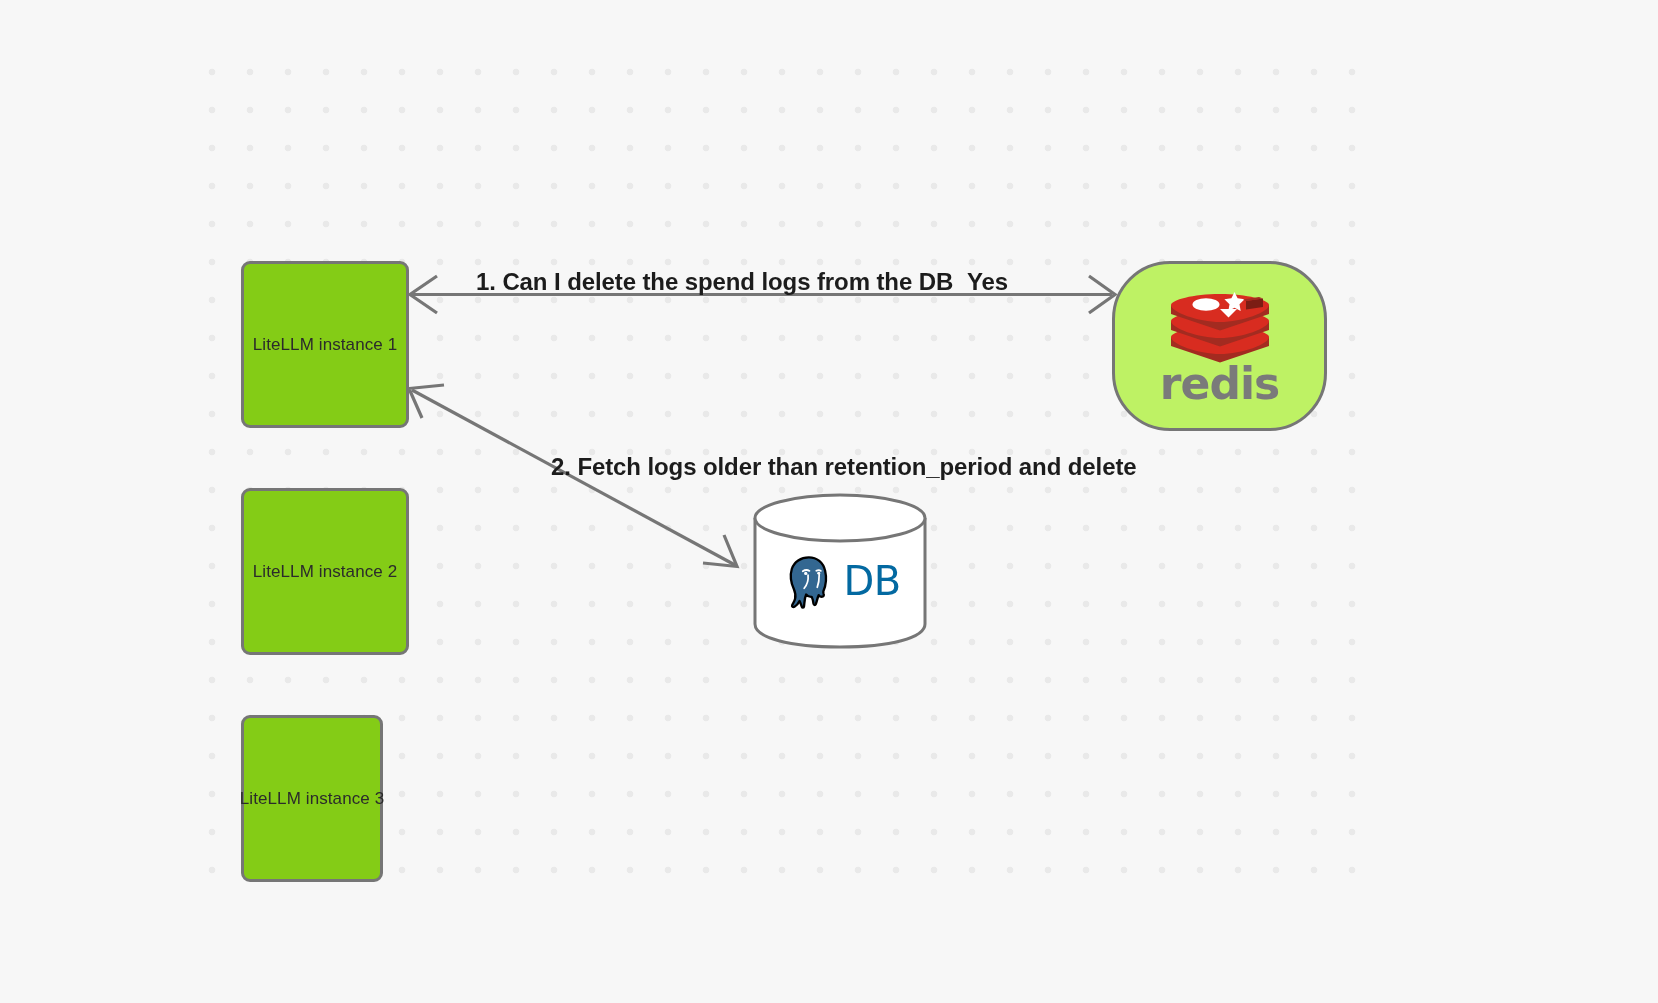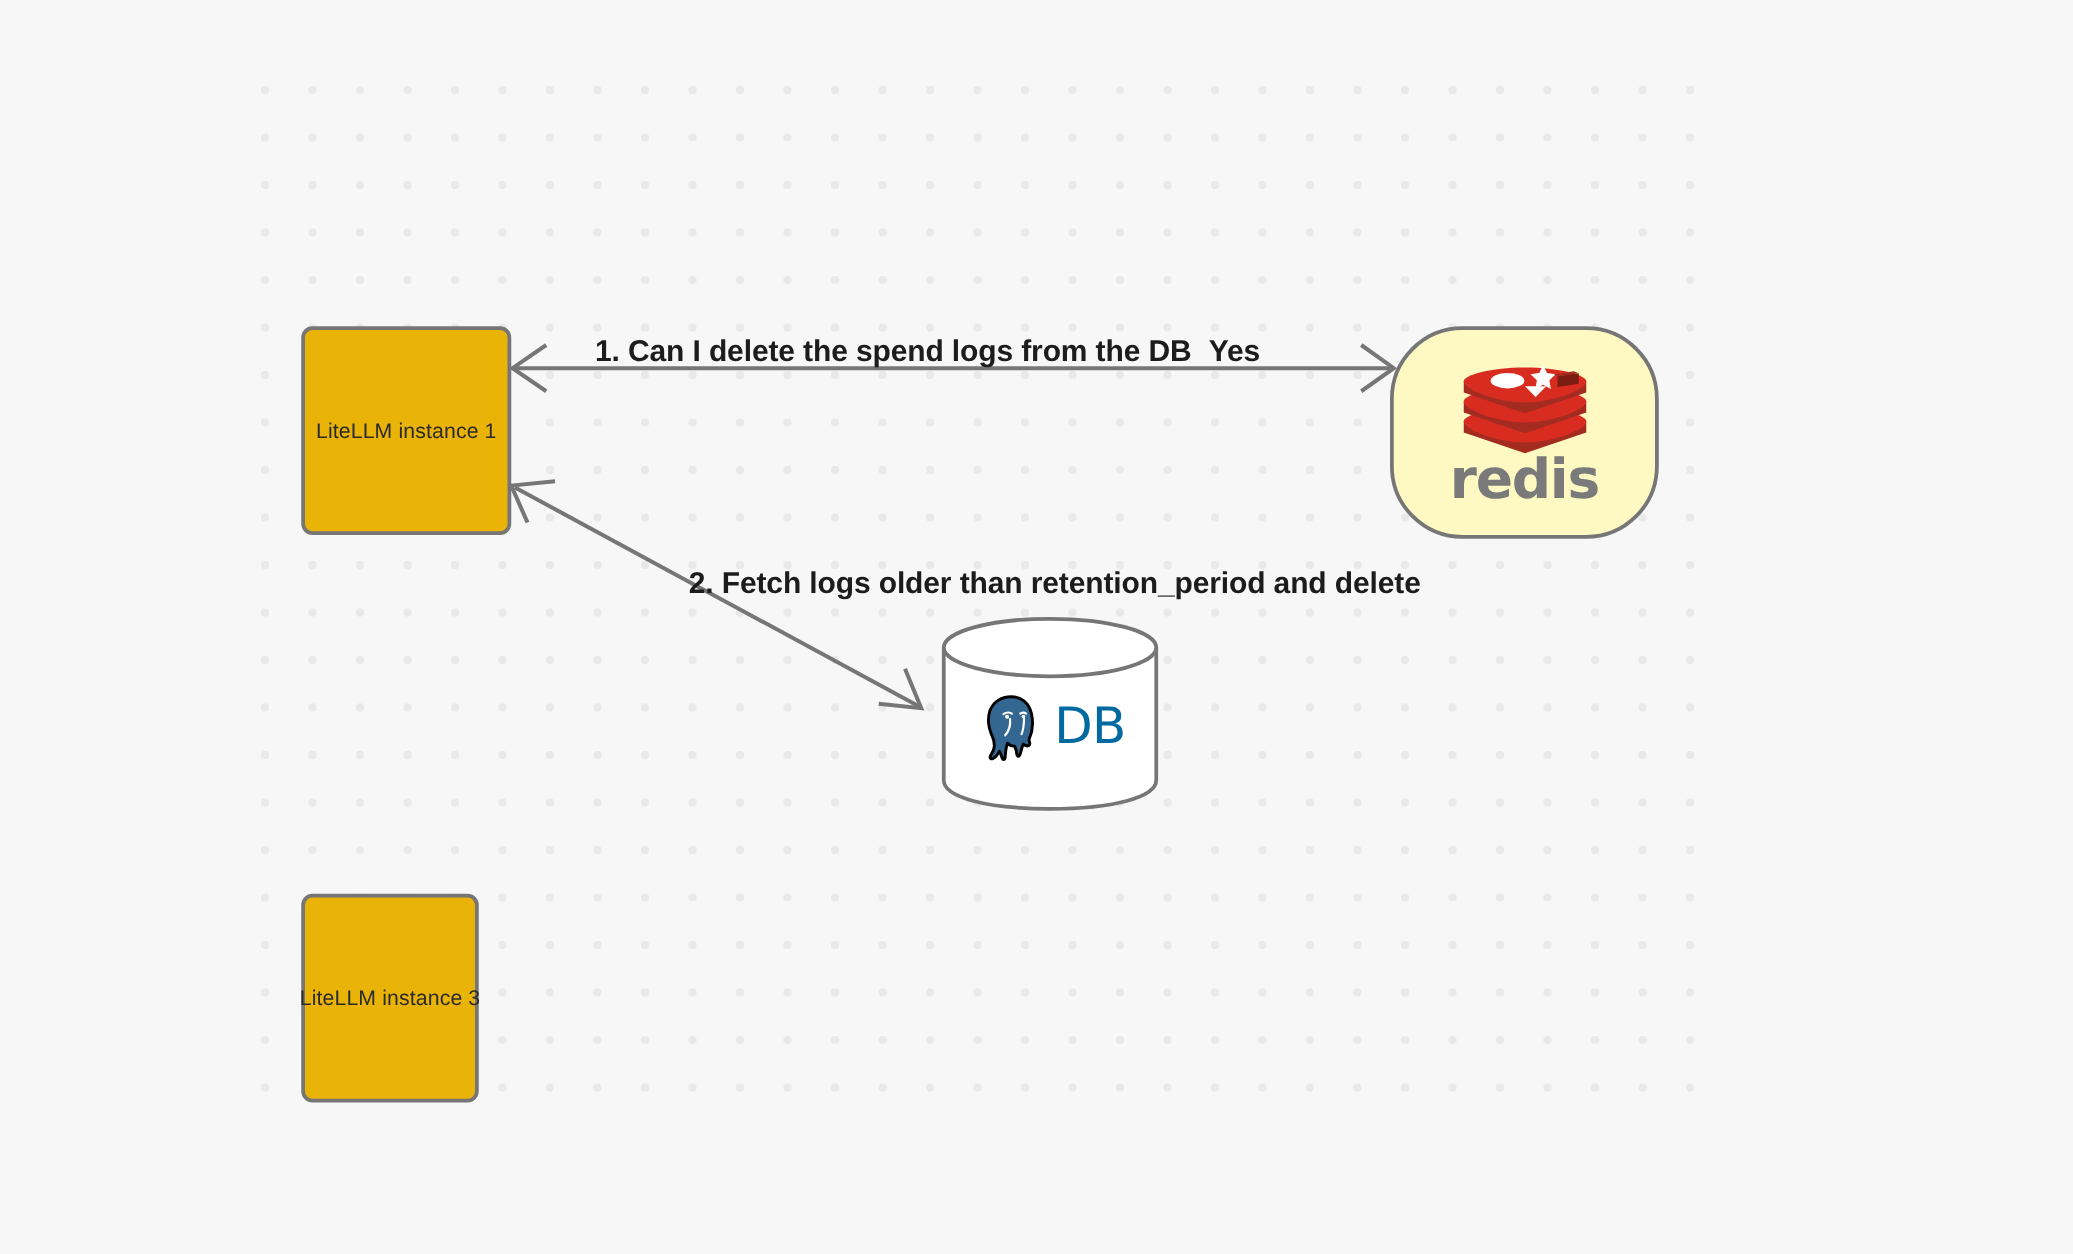--- a/index.html
+++ b/index.html
@@ -49,21 +49,21 @@
   .edge-head {
     stroke: #767676;
     stroke-width: 3.2;
     fill: none;
     stroke-linecap: butt;
     stroke-linejoin: miter;
   }
   
   .node-box {
     position: absolute;
-    background: #eab308;
+    background: #84cc16;
     border: 3px solid #767676;
     border-radius: 9px;
     box-sizing: border-box;
     display: flex;
     align-items: center;
     justify-content: center;
   }
   .node-box-label {
     font-size: 17px;
     color: #2b2b2b;
@@ -71,21 +71,21 @@
     letter-spacing: 0.1px;
     white-space: nowrap;
   }
   
   #redis-node {
     position: absolute;
     left: 1112px;
     top: 261px;
     width: 215px;
     height: 170px;
-    background: #fef9c3;
+    background: #bef264;
     border: 3px solid #767676;
     border-radius: 58px;
     box-sizing: border-box;
     display: flex;
     flex-direction: column;
     align-items: center;
     justify-content: center;
   }
   #redis-logo-mark {
     width: 104px;
@@ -177,20 +177,23 @@
       <path class="edge-head" d="M 444 385 L 409 388.5 L 422 418"></path>
 
       <path class="edge-head" d="M 703 563 L 737 566.5 L 724 535"></path>
     </g>
   </svg>
 
   <div class="node-box" style="left:241px; top:261px; width:168px; height:167px;">
     <span class="node-box-label">LiteLLM instance 1</span>
   </div>
 
+  <div class="node-box" style="left:241px; top:488px; width:168px; height:167px;">
+    <span class="node-box-label">LiteLLM instance 2</span>
+  </div>
 
   <div class="node-box" style="left:241px; top:715px; width:142px; height:167px;">
     <span class="node-box-label">LiteLLM instance 3</span>
   </div>
 
   <div id="redis-node">
     <svg id="redis-logo-mark" viewBox="0 0 104 76" xmlns="http://www.w3.org/2000/svg">
 
       <path d="M52 74.5 L3 58 L3 49 L52 63 L101 49 L101 58 Z" fill="#a32b20"></path>
       <path d="M52 66 C30 66 3 56 3 49 C3 44 25 38 52 38 C79 38 101 44 101 49 C101 56 74 66 52 66 Z" fill="#d82c20"></path>

